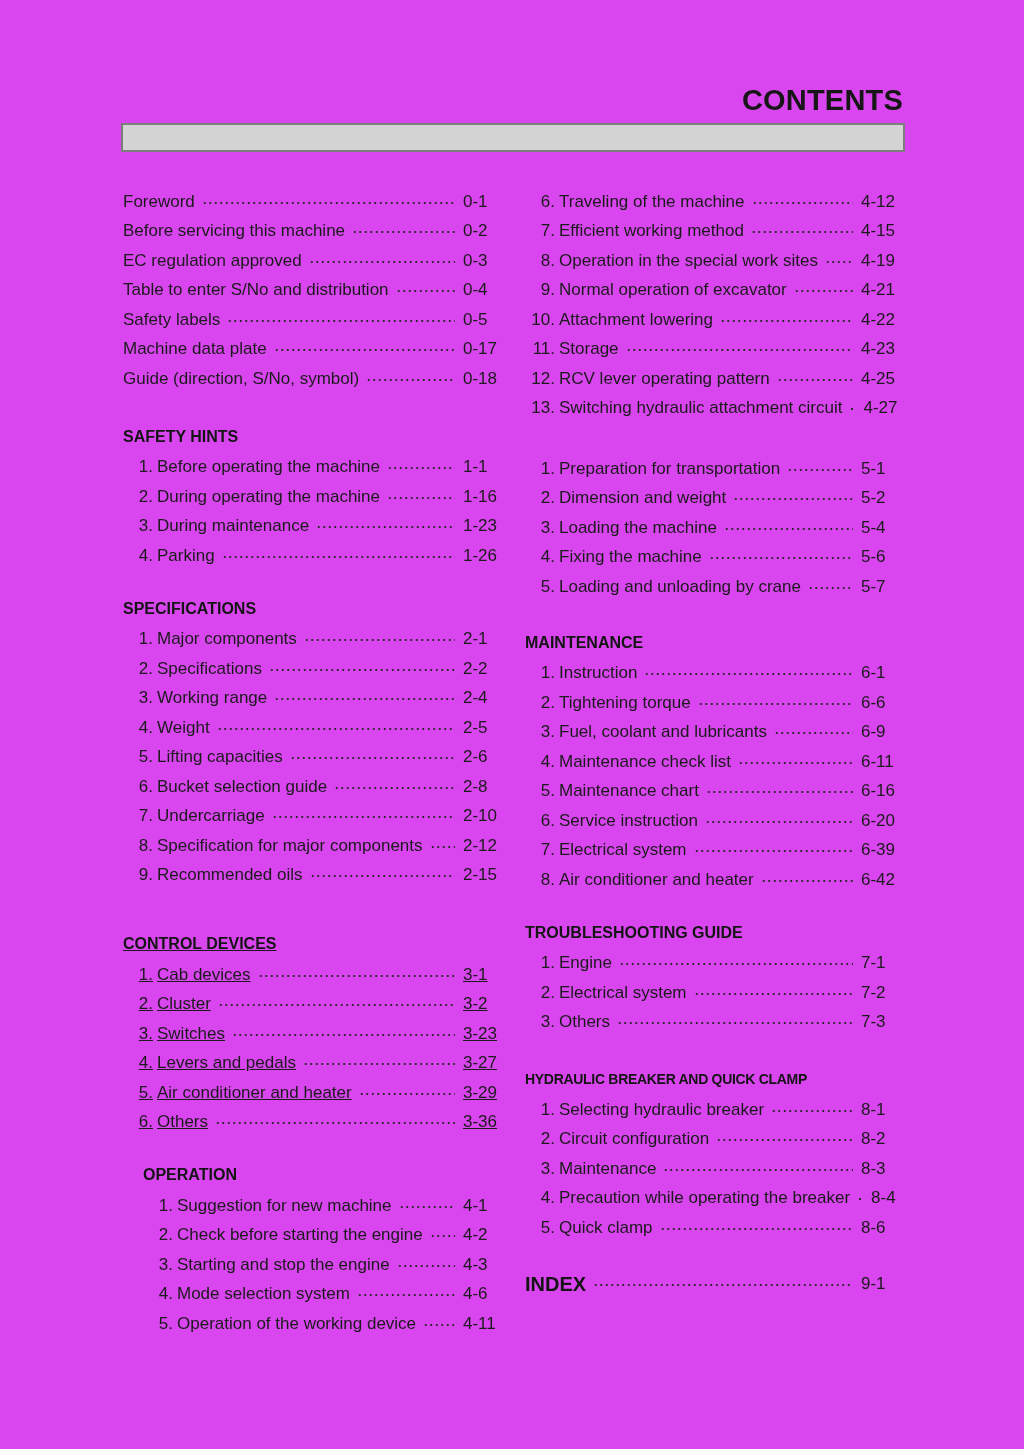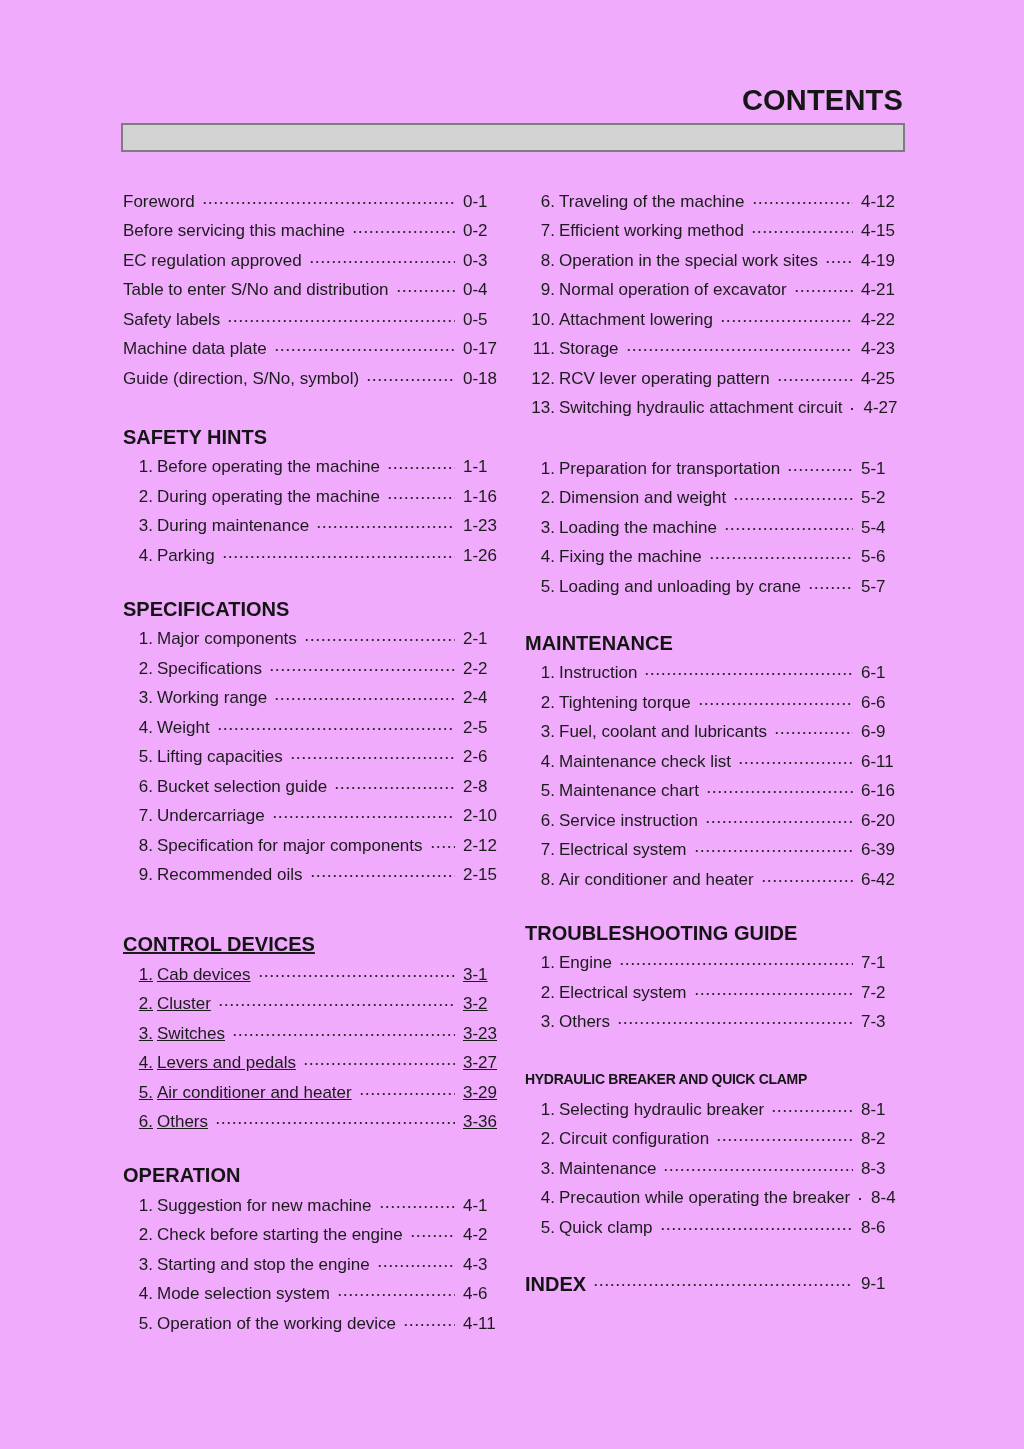--- a/index.html
+++ b/index.html
@@ -3,21 +3,21 @@
 <meta charset="utf-8">
 <style>
   * { margin: 0; padding: 0; box-sizing: border-box; }
   html, body { background: #ffffff; }
   body { font-family: "Liberation Sans", sans-serif; color: #1b1b1b; }
 
   .page {
     position: relative;
     width: 1024px;
     height: 1449px;
-    background: #f0abfc;
+    background: #d946ef;
     overflow: hidden;
   }
 
   .title {
     position: absolute;
     top: 84px;
     right: 121px;
     font-size: 29px;
     font-weight: bold;
     color: #161616;
@@ -33,21 +33,21 @@
     height: 29px;
     background: #d3d3d3;
     border: 2px solid #7d7d7d;
   }
 
   .col { position: absolute; top: 187px; }
   .col-left  { left: 123px; width: 384px; }
   .col-right { left: 525px; width: 380px; }
 
   .sec-title {
-    font-size: 20px;
+    font-size: 16px;
     font-weight: bold;
     color: #141414;
     line-height: 24px;
     margin: 0 0 4px 0;
     white-space: nowrap;
   }
   .sec-title.long-title { font-size: 14px; letter-spacing: -0.3px; }
 
   .entry {
     display: flex;
@@ -75,21 +75,21 @@
   }
   .entry .pagenum {
     flex: none;
     width: 44px;
     text-align: left;
   }
 
   .sec-sh  { margin-top: 31px; }
   .sec-spec{ margin-top: 26px; }
   .sec-cd  { margin-top: 42px; text-decoration: underline; }
-  .sec-op  { margin-top: 26px; }
+  .sec-op  { margin-top: 26px; margin-left: 20px; }
   .sec-tr  { margin-top: 31px; }
   .sec-mt  { margin-top: 29px; }
   .sec-tg  { margin-top: 26px; }
   .sec-hb  { margin-top: 30px; }
 
   .index-entry { margin-top: 27px; }
   .index-entry .label { font-size: 20px; font-weight: bold; color: #141414; }
 </style>
 </head>
 <body>

